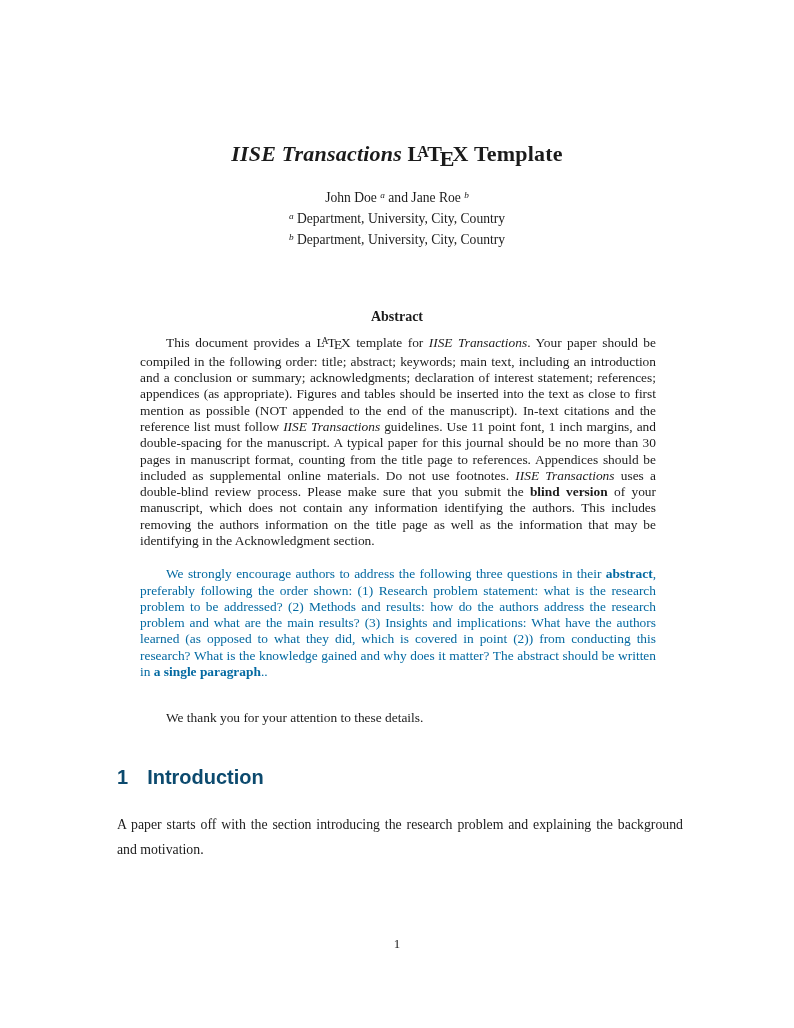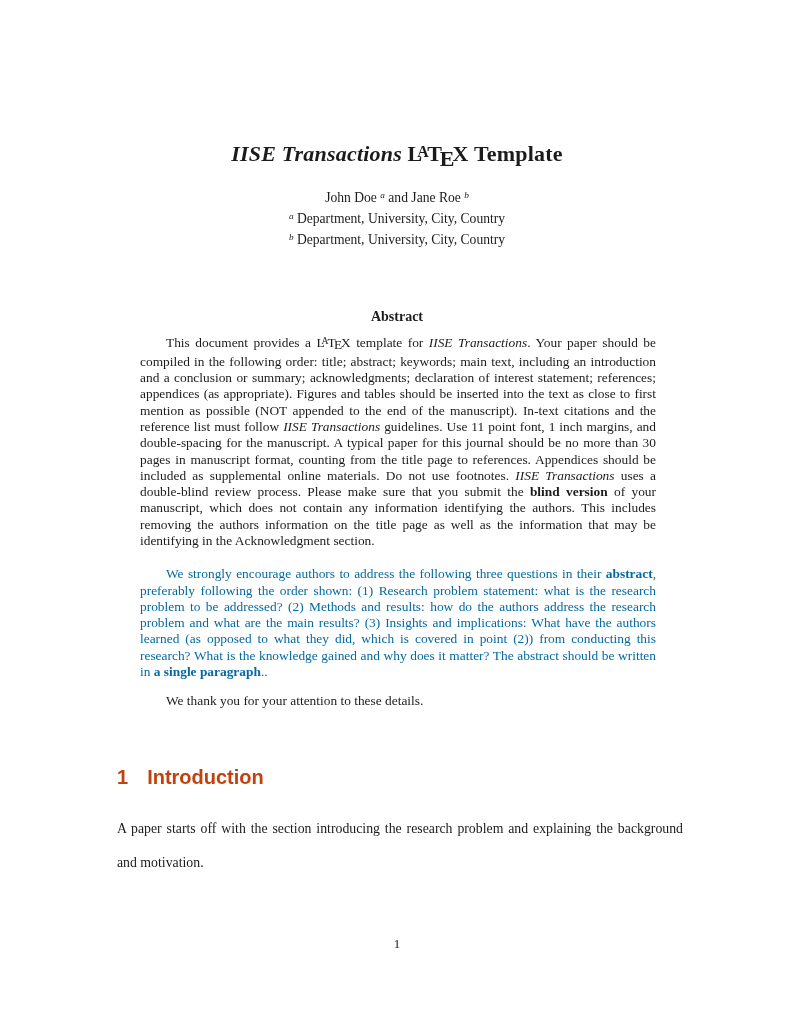--- a/index.html
+++ b/index.html
@@ -53,45 +53,45 @@
   }
   .abstract-block p {
     margin: 0;
     text-indent: 26px;
   }
   .abstract-block p.note {
     margin-top: 17px;
     color: #0369a1;
   }
   .abstract-block p.closing {
-    margin-top: 13px;
+    margin-top: 30px;
   }
   .keywords-block {
     top: 723px;
     left: 117px;
     width: 566px;
     font-size: 13.6px;
     line-height: 17px;
   }
   .section-heading {
     top: 766px;
     left: 117px;
     width: 566px;
     font-family: "Liberation Sans", "DejaVu Sans", sans-serif;
     font-size: 20px;
     font-weight: bold;
-    color: #c2410c;
+    color: #0c4a6e;
   }
   .section-heading .sec-num { margin-right: 19px; }
   .intro-block {
     top: 812px;
     left: 117px;
     width: 566px;
     font-size: 13.8px;
-    line-height: 34px;
+    line-height: 25px;
     text-align: justify;
   }
   .page-number {
     top: 936px;
     left: 0;
     width: 794px;
     text-align: center;
     font-size: 13px;
   }
 

